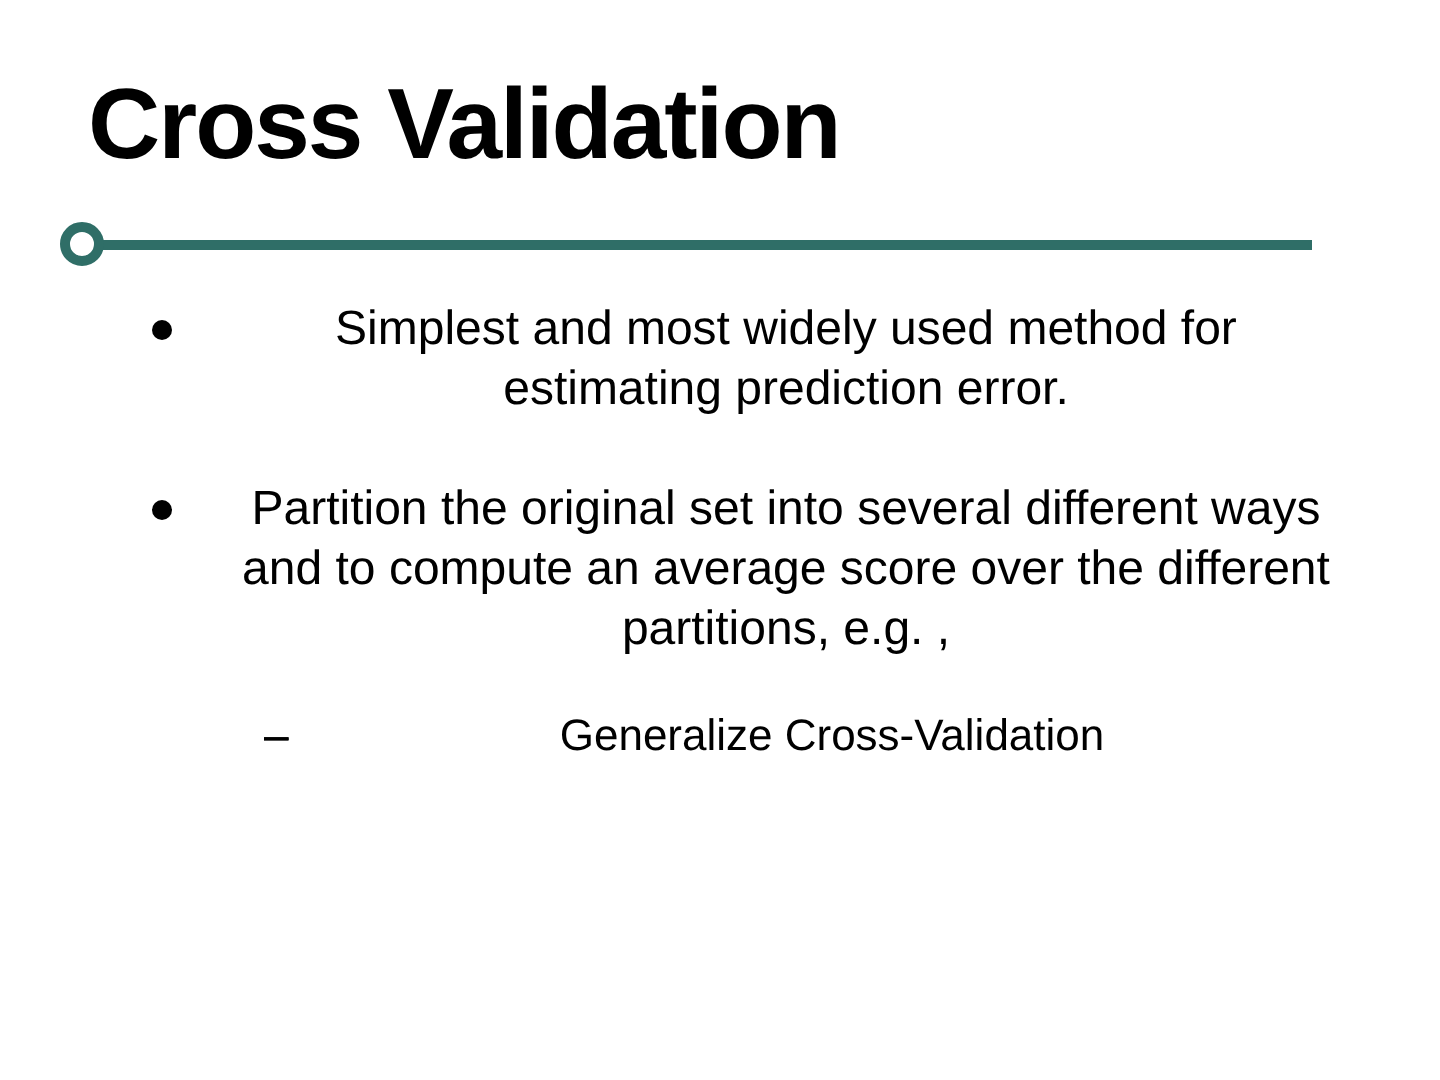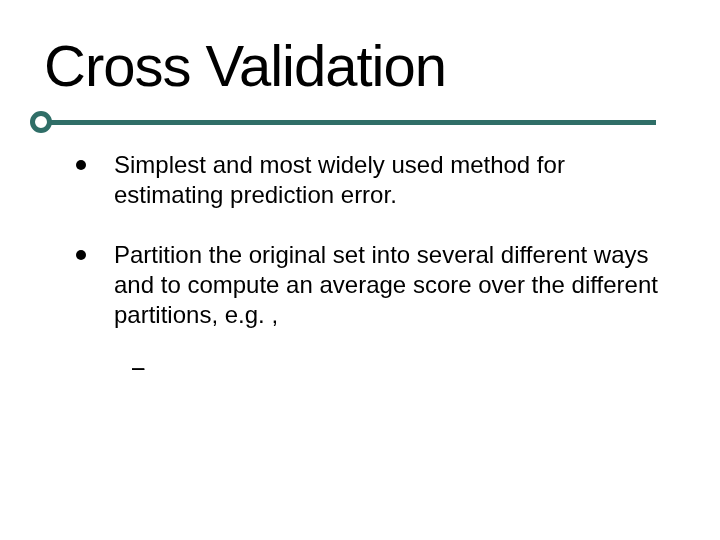--- a/index.html
+++ b/index.html
@@ -15,22 +15,22 @@
   .slide {
     position: relative;
     width: 720px;
     height: 540px;
     box-sizing: border-box;
   }
   .title {
     position: absolute;
     top: 36px;
     left: 44px;
-    font-size: 58px;
-    font-weight: 400;
+    font-size: 50px;
+    font-weight: 700;
     letter-spacing: -1px;
     line-height: 1.05;
   }
   .title-underline {
     position: absolute;
     top: 120px;
     left: 44px;
     width: 612px;
     height: 5px;
     background: #2f6e67;
@@ -47,20 +47,21 @@
     box-sizing: border-box;
   }
   .body {
     position: absolute;
     top: 150px;
     left: 72px;
     right: 48px;
     font-family: "Comic Sans MS", "Comic Sans", cursive, sans-serif;
     font-size: 24px;
     line-height: 1.25;
+    text-align: center;
   }
   .bullet-item {
     position: relative;
     padding-left: 42px;
     margin-bottom: 30px;
   }
   .bullet-dot {
     position: absolute;
     left: 4px;
     top: 10px;
@@ -109,17 +110,18 @@
 
     <div class="sublist">
       <div class="sub-item">
         <span class="sub-dash">–</span>
       </div>
       <div class="sub-item">
         <span class="sub-dash">–</span>
       </div>
       <div class="sub-item">
         <span class="sub-dash">–</span>
+        <span>Generalize Cross-Validation</span>
       </div>
     </div>
 
   </div>
 </div>
 
 </body></html>

